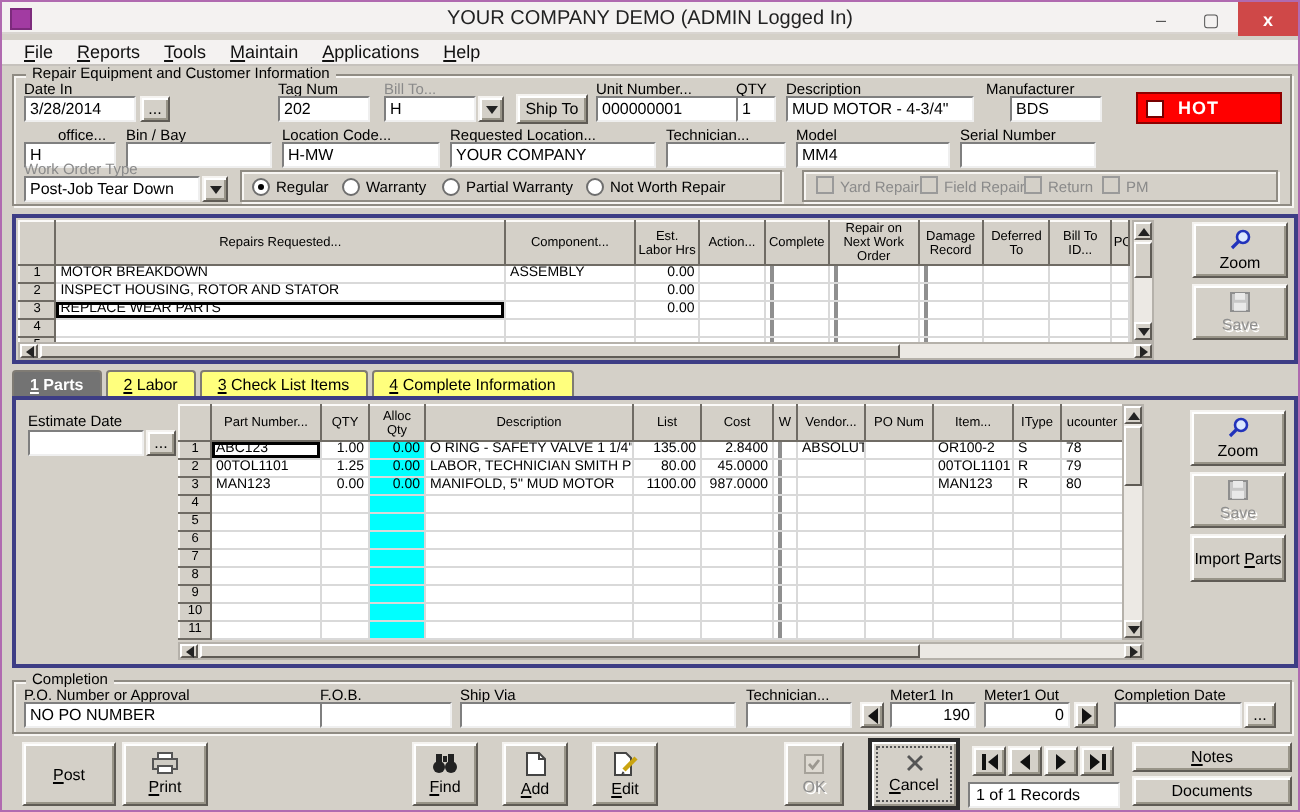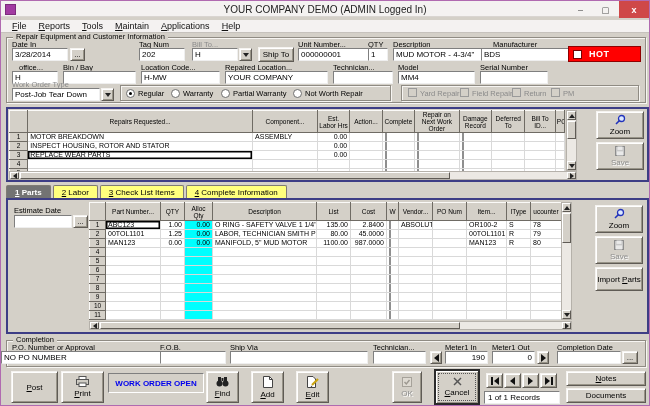--- a/index.html
+++ b/index.html
@@ -120,37 +120,37 @@
   <div class="lbl" style="left:297px;top:40px">Unit Number...</div>
   <div class="inp" style="left:297px;top:47px;width:89px">000000001</div>
 
   <div class="lbl" style="left:367px;top:40px">QTY</div>
   <div class="inp" style="left:367px;top:47px;width:20px">1</div>
 
   <div class="lbl" style="left:392px;top:40px">Description</div>
   <div class="inp" style="left:392px;top:47px;width:94px">MUD MOTOR - 4-3/4"</div>
 
   <div class="lbl" style="left:492px;top:40px">Manufacturer</div>
-  <div class="inp" style="left:480px;top:47px;width:88px">BDS</div>
+  <div class="inp" style="left:504px;top:47px;width:46px">BDS</div>
 
   <div class="hotbadge">
     <span class="box"></span>
     <span class="txt">HOT</span>
   </div>
 
-  <div class="lbl" style="left:18px;top:63px">office...</div>
+  <div class="lbl" style="left:28px;top:63px">office...</div>
   <div class="inp" style="left:11px;top:70px;width:46px">H</div>
 
   <div class="lbl" style="left:62px;top:63px">Bin / Bay</div>
   <div class="inp" style="left:62px;top:70px;width:73px"></div>
 
   <div class="lbl" style="left:140px;top:63px">Location Code...</div>
   <div class="inp" style="left:140px;top:70px;width:79px">H-MW</div>
 
-  <div class="lbl" style="left:224px;top:63px">Repaired Location...</div>
+  <div class="lbl" style="left:224px;top:63px">Requested Location...</div>
   <div class="inp" style="left:224px;top:70px;width:103px">YOUR COMPANY</div>
 
   <div class="lbl" style="left:332px;top:63px">Technician...</div>
   <div class="inp" style="left:332px;top:70px;width:60px"></div>
 
   <div class="lbl" style="left:397px;top:63px">Model</div>
   <div class="inp" style="left:397px;top:70px;width:77px">MM4</div>
 
   <div class="lbl" style="left:479px;top:63px">Serial Number</div>
   <div class="inp" style="left:479px;top:70px;width:68px"></div>
@@ -566,21 +566,21 @@
     <span class="cap">Save</span>
   </div>
   <div class="rbtn" style="left:594px;top:266px;width:48px;height:24px">
     <span class="cap">Import <u>P</u>arts</span>
   </div>
 
   <div class="grp" style="left:5px;top:339px;width:640px;height:27px"></div>
   <div class="grp-lbl" style="left:12px;top:335px">Completion</div>
 
   <div class="lbl" style="left:11px;top:343px">P.O. Number or Approval</div>
-  <div class="inp" style="left:0;top:350px;width:173px">NO PO NUMBER</div>
+  <div class="inp" style="left:11px;top:350px;width:173px">NO PO NUMBER</div>
 
   <div class="lbl" style="left:159px;top:343px">F.O.B.</div>
   <div class="inp" style="left:159px;top:350px;width:66px"></div>
 
   <div class="lbl" style="left:229px;top:343px">Ship Via</div>
   <div class="inp" style="left:229px;top:350px;width:138px"></div>
 
   <div class="lbl" style="left:372px;top:343px">Technician...</div>
   <div class="inp" style="left:372px;top:350px;width:53px"></div>
 
@@ -610,23 +610,20 @@
 
   <div class="rbtn stack" style="left:60px;top:370px;width:43px;height:32px">
     <svg width="13" height="11" viewBox="0 0 13 11">
         <rect x="3" y="0.5" width="7" height="3" fill="#fff" stroke="#555"></rect>
         <rect x="0.5" y="3.5" width="12" height="5" fill="#cfccc4" stroke="#555"></rect>
         <rect x="3" y="7" width="7" height="3.5" fill="#fff" stroke="#555"></rect>
       </svg>
     <span class="cap"><u>P</u>rint</span>
   </div>
 
-  <div class="status-box">
-    <span>WORK ORDER OPEN</span>
-  </div>
 
   <div class="rbtn stack" style="left:250px;top:370px;width:33px;height:32px">
     <svg width="10" height="12" viewBox="0 0 10 12">
         <path d="M0.5 0.5 H6.5 L9.5 3.5 V11.5 H0.5 Z" fill="#fff" stroke="#444"></path>
         <path d="M6.5 0.5 V3.5 H9.5" fill="none" stroke="#444"></path>
       </svg>
     <span class="cap"><u>A</u>dd</span>
   </div>
 
   <div class="rbtn stack" style="left:205px;top:370px;width:33px;height:32px">

